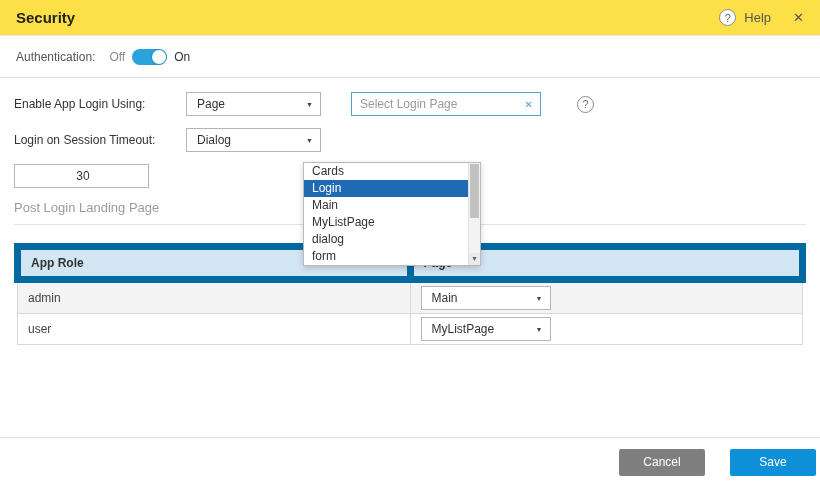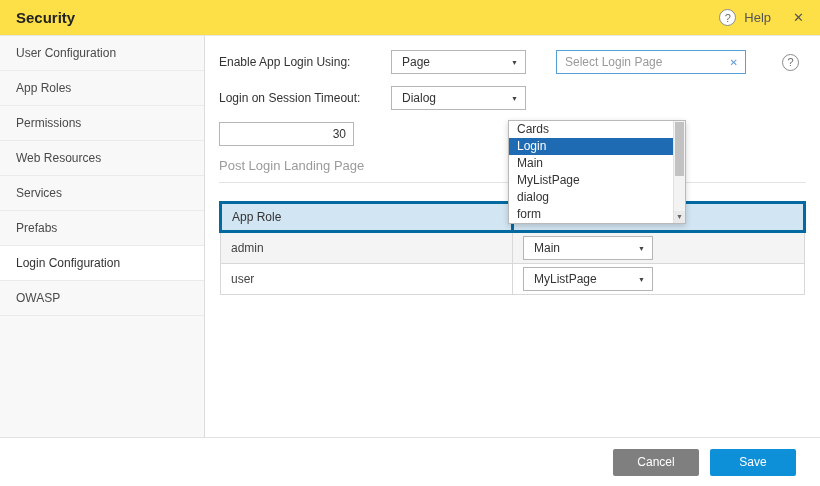--- a/index.html
+++ b/index.html
@@ -99,36 +99,36 @@
   }
   .scroll-thumb { position:absolute; top:1px; left:1px; width:9px; height:54px; background:#c2c2c2; }
   .scroll-down {
     position:absolute; bottom:0; left:0; width:11px; height:12px;
     font-size:7px; color:#666; text-align:center; line-height:12px; background:#eaeaea;
   }
 
   
   table.landing { width:100%; border-collapse:collapse; }
   table.landing th {
-    background:#d2e5f2; border:3px solid #0369a1; text-align:left;
-    font-size:12px; color:#333; font-weight:normal; padding:6px 10px; width:50%;
+    background:#d2e5f2; border:7px solid #0369a1; text-align:left;
+    font-size:12px; color:#333; font-weight:bold; padding:6px 10px; width:50%;
   }
   table.landing td {
     border:1px solid #d8d8d8; font-size:12px; color:#444;
     padding:3px 10px; height:30px; vertical-align:middle;
   }
   tr.row-odd td { background:#f4f4f4; }
   tr.row-even td { background:#fff; }
   .sel.table-sel { width:130px; }
 
   
   .footer {
     flex:0 0 49px; border-top:1px solid #e2e2e2; background:#fff;
     display:flex; align-items:center; justify-content:flex-end;
-    gap:11px; padding-right:24px;
+    gap:25px; padding-right:4px;
   }
   .btn {
     height:27px; min-width:86px; border:none; border-radius:2px;
     color:#fff; font-size:12px; font-family:inherit; padding:0 18px; cursor:pointer;
   }
   .btn-cancel { background:#7f7f7f; }
   .btn-save { background:#0e90d8; }
 </style>
 </head>
 <body>
@@ -137,33 +137,31 @@
 
   <div class="titlebar">
     <div class="page-title">Security</div>
     <div class="titlebar-right">
       <span class="help-circle">?</span>
       <span class="help-text">Help</span>
       <span class="close-x">✕</span>
     </div>
   </div>
 
+  <div class="authbar">
+    <span class="auth-label">Authentication:</span>
+    <span class="auth-off">Off</span>
+    <span class="toggle">
+      <span class="knob"></span>
+    </span>
+    <span class="auth-on">On</span>
+  </div>
 
   <div class="bodyrow">
 
-    <div class="sidebar">
-      <div class="side-item">User Configuration</div>
-      <div class="side-item">App Roles</div>
-      <div class="side-item">Permissions</div>
-      <div class="side-item">Web Resources</div>
-      <div class="side-item">Services</div>
-      <div class="side-item">Prefabs</div>
-      <div class="side-item active">Login Configuration</div>
-      <div class="side-item">OWASP</div>
-    </div>
 
     <div class="main">
 
 
       <div class="form-row">
         <span class="form-label">Enable App Login Using:</span>
         <div class="sel">
           <span>Page</span>
           <span class="caret">▼</span>
         </div>
@@ -176,21 +174,21 @@
 
       <div class="form-row">
         <span class="form-label">Login on Session Timeout:</span>
         <div class="sel">
           <span>Dialog</span>
           <span class="caret">▼</span>
         </div>
       </div>
 
       <div class="form-row">
-        <div class="sel" style="justify-content:flex-end;">
+        <div class="sel" style="justify-content:center;">
           <span>30</span>
         </div>
       </div>
 
       <div class="dropdown-panel">
         <div class="option">Cards</div>
         <div class="option selected">Login</div>
         <div class="option">Main</div>
         <div class="option">MyListPage</div>
         <div class="option">dialog</div>

